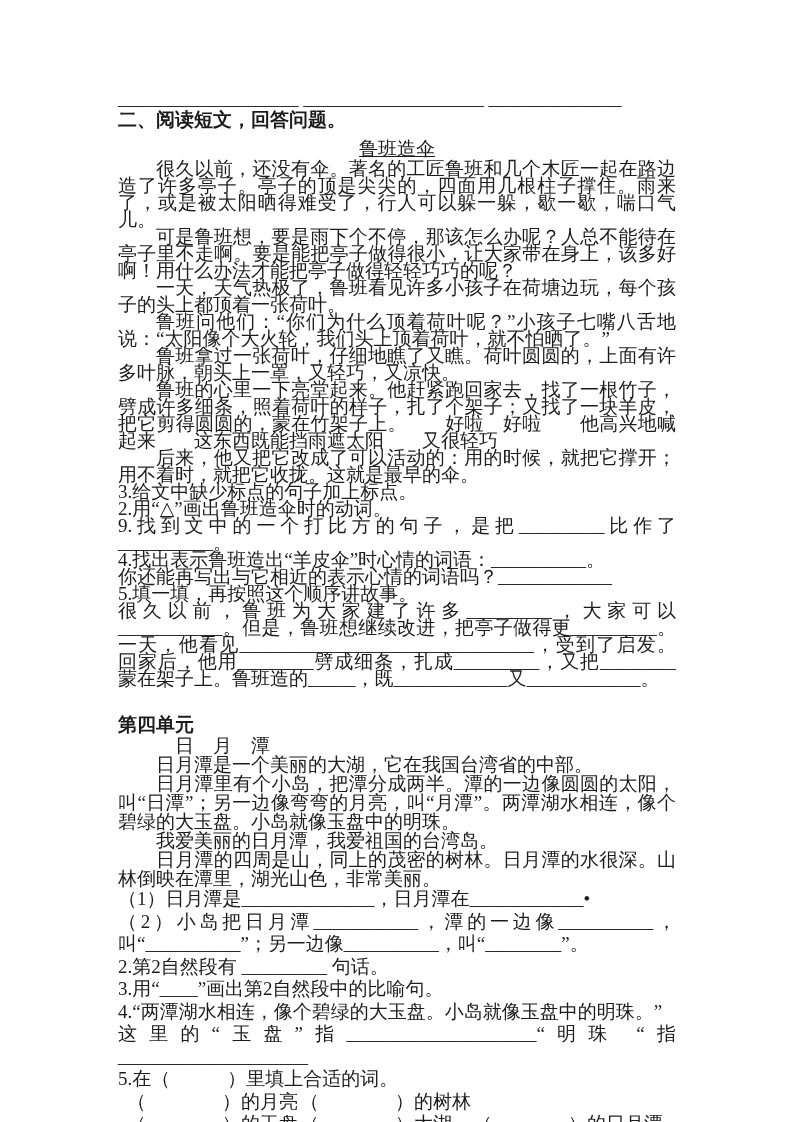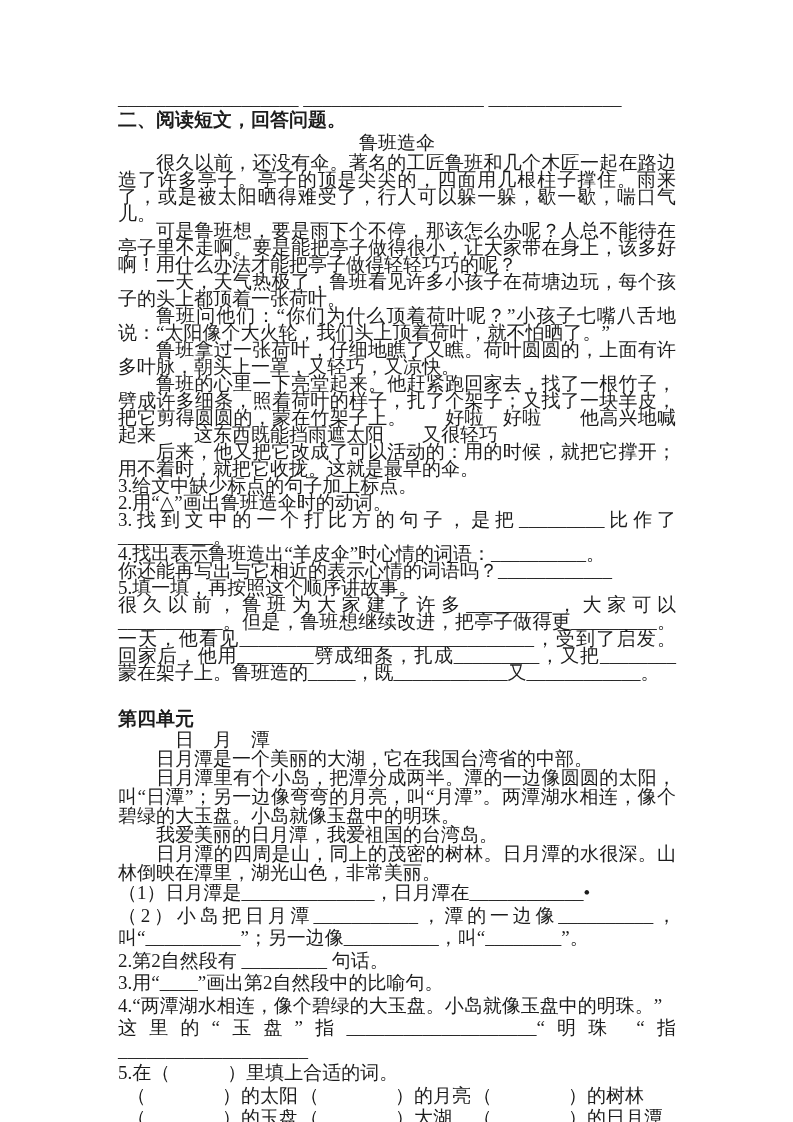--- a/index.html
+++ b/index.html
@@ -15,21 +15,21 @@
     padding: 90px 117px 30px 118px;
     color: #1c1c1c;
     font-size: 19px;
     line-height: 17px;
   }
   p { margin: 0; text-align: justify; }
   .nojust { text-align: left; }
   .bold-h { font-weight: bold; }
   .indent { text-indent: 2em; }
   .center { text-align: center; }
-  .mt2 { margin-top: 6px; }
+  .mt2 { margin-top: 12px; text-decoration: underline; }
   .mt3 { margin-top: 3px; }
   .mt4 { margin-top: 4px; }
   .unit-gap { margin-top: 29px; }
   .sec1-body { line-height: 19px; }
   .title-riyuetan { padding-left: 57px; }
   .spaced p { line-height: 22.5px; }
   .fill-row { display: flex; padding-left: 9px; line-height: 22.5px; }
   .fill-row span { display: inline-block; width: 173px; text-align: left; }
   .fill-row span:last-child { width: auto; }
 </style>
@@ -47,21 +47,21 @@
   <p class="indent">可是鲁班想，要是雨下个不停，那该怎么办呢？人总不能待在亭子里不走啊。要是能把亭子做得很小，让大家带在身上，该多好啊！用什么办法才能把亭子做得轻轻巧巧的呢？</p>
   <p class="indent">一天，天气热极了，鲁班看见许多小孩子在荷塘边玩，每个孩子的头上都顶着一张荷叶。</p>
   <p class="indent">鲁班问他们：“你们为什么顶着荷叶呢？”小孩子七嘴八舌地说：“太阳像个大火轮，我们头上顶着荷叶，就不怕晒了。”</p>
   <p class="indent">鲁班拿过一张荷叶，仔细地瞧了又瞧。荷叶圆圆的，上面有许多叶脉，朝头上一罩，又轻巧，又凉快。</p>
   <p class="indent">鲁班的心里一下亮堂起来。他赶紧跑回家去，找了一根竹子，劈成许多细条，照着荷叶的样子，扎了个架子；又找了一块羊皮，把它剪得圆圆的，蒙在竹架子上。　　好啦　好啦　　他高兴地喊起来　　这东西既能挡雨遮太阳　　又很轻巧</p>
   <p class="indent">后来，他又把它改成了可以活动的：用的时候，就把它撑开；用不着时，就把它收拢。这就是最早的伞。</p>
 
   <div>
     <p>3.给文中缺少标点的句子加上标点。</p>
     <p>2.用“△”画出鲁班造伞时的动词。</p>
-    <p>3.找到文中的一个打比方的句子，是把_________比作了__________。</p>
+    <p>9.找到文中的一个打比方的句子，是把_________比作了__________。</p>
     <p>4.找出表示鲁班造出“羊皮伞”时心情的词语：__________。</p>
     <p>你还能再写出与它相近的表示心情的词语吗？____________</p>
     <p>5.填一填，再按照这个顺序讲故事。</p>
     <p>很久以前，鲁班为大家建了许多_________，大家可以___________。但是，鲁班想继续改进，把亭子做得更_________。一天，他看见_______________________________，受到了启发。回家后，他用________劈成细条，扎成_________，又把________蒙在架子上。鲁班造的_____，既____________又____________。</p>
   </div>
 
   <p class="bold-h unit-gap">第四单元</p>
 
   <div class="sec1-body">
     <p class="title-riyuetan mt3">日　月　潭</p>
@@ -74,21 +74,20 @@
   <div class="spaced">
     <p>（1）日月潭是______________，日月潭在____________•</p>
     <p>（2）小岛把日月潭___________，潭的一边像__________，叫“__________”；另一边像__________，叫“________”。</p>
     <p>2.第2自然段有 _________ 句话。</p>
     <p>3.用“____”画出第2自然段中的比喻句。</p>
     <p>4.“两潭湖水相连，像个碧绿的大玉盘。小岛就像玉盘中的明珠。”</p>
     <p>这里的“玉盘”指____________________“明珠 “指____________________</p>
     <p>5.在（　　　）里填上合适的词。</p>
 
     <div class="fill-row">
-      <span>（　　　　）的太阳</span>
       <span>（　　　　）的月亮</span>
       <span>（　　　　）的树林</span>
     </div>
     <div class="fill-row">
       <span>（　　　　）的玉盘</span>
       <span>（　　　　）大湖</span>
       <span>（　　　　）的日月潭</span>
     </div>
   </div>
 

